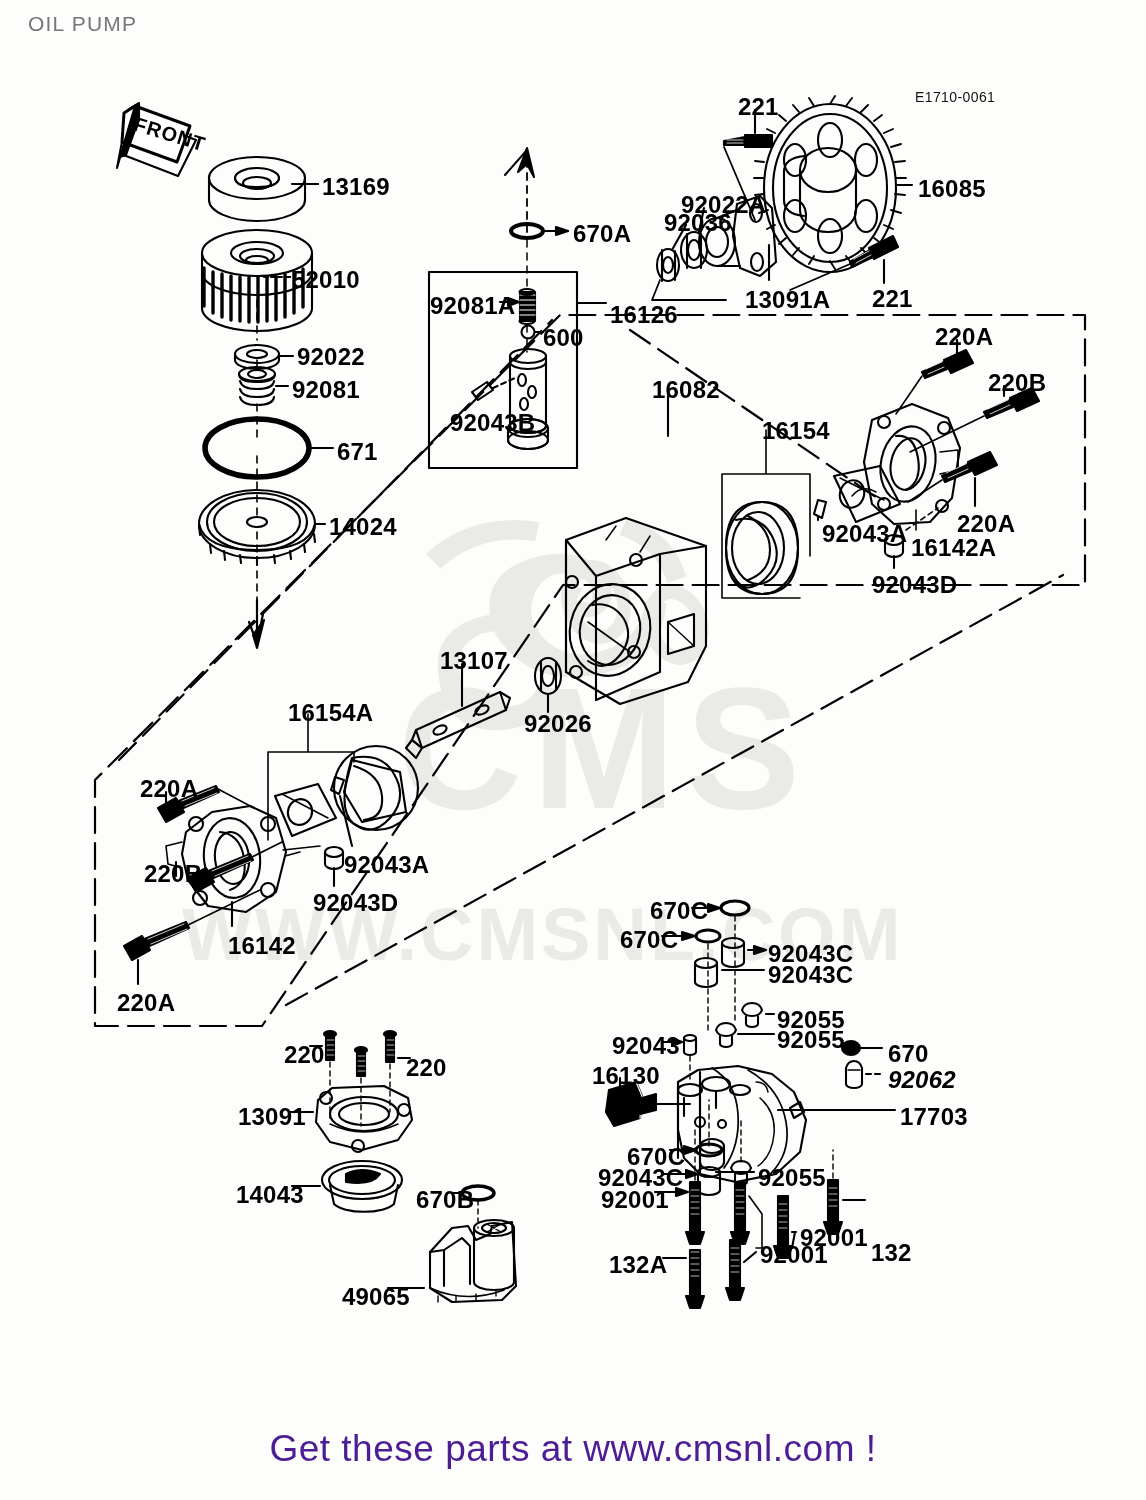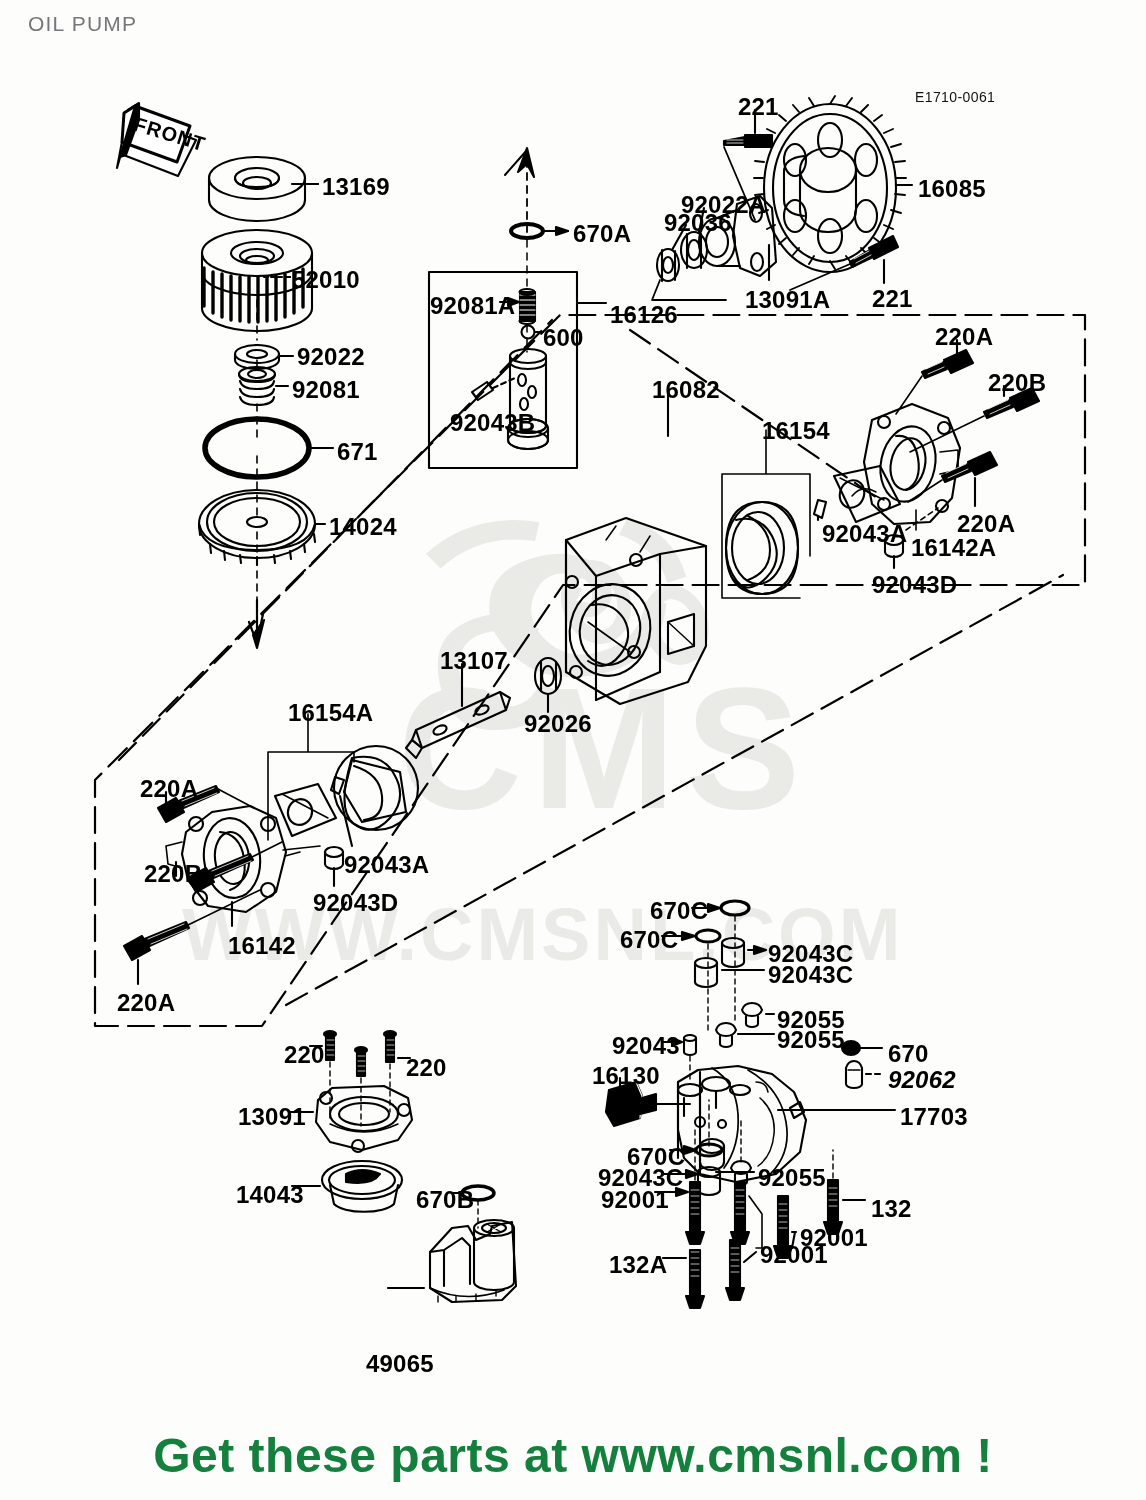--- a/index.html
+++ b/index.html
@@ -17,21 +17,21 @@
 
   
   .code{
     position:absolute;left:915px;top:89px;
     font-size:14px;color:#111;letter-spacing:.4px;
   }
 
   
   .footer{
     position:absolute;left:0;right:0;top:1428px;text-align:center;
-    font-size:48px;color:#15803d;font-weight:700;letter-spacing:.5px;
+    font-size:37px;color:#4c1d95;font-weight:400;letter-spacing:.5px;
     font-family:"Liberation Sans", sans-serif;
   }
 
   
   .lbl{
     position:absolute;font-size:24px;font-weight:700;color:#000;
     white-space:nowrap;letter-spacing:.2px;line-height:1;
     font-family:"Liberation Sans", sans-serif;
   }
 
@@ -709,27 +709,27 @@
       <div class="lbl" style="left: 777px; top: 1028px;">92055</div>
       <div class="lbl" style="left: 612px; top: 1034px;">92043</div>
       <div class="lbl" style="left: 592px; top: 1064px;">16130</div>
       <div class="lbl" style="left: 888px; top: 1042px;">670</div>
       <div class="lbl" style="left: 888px; top: 1068px; font-style: italic;">92062</div>
       <div class="lbl" style="left: 900px; top: 1105px;">17703</div>
       <div class="lbl" style="left: 627px; top: 1145px;">670C</div>
       <div class="lbl" style="left: 598px; top: 1166px;">92043C</div>
       <div class="lbl" style="left: 758px; top: 1166px;">92055</div>
       <div class="lbl" style="left: 601px; top: 1188px;">92001</div>
-      <div class="lbl" style="left: 871px; top: 1197px; text-align: right;">132</div>
+      <div class="lbl" style="left: 871px; top: 1241px; text-align: right;">132</div>
       <div class="lbl" style="left: 800px; top: 1226px;">92001</div>
       <div class="lbl" style="left: 760px; top: 1243px;">92001</div>
       <div class="lbl" style="left: 609px; top: 1253px;">132A</div>
       <div class="lbl" style="left: 284px; top: 1043px;">220</div>
       <div class="lbl" style="left: 406px; top: 1056px;">220</div>
       <div class="lbl" style="left: 238px; top: 1105px;">13091</div>
       <div class="lbl" style="left: 236px; top: 1183px;">14043</div>
       <div class="lbl" style="left: 416px; top: 1188px;">670B</div>
-      <div class="lbl" style="left: 342px; top: 1352px; margin-left: 24px;">49065</div>
+      <div class="lbl" style="left: 342px; top: 1285px;">49065</div>
     </div>
 
   <div class="lbl" style="left:133px;top:124px;font-size:20px;transform:rotate(17deg);letter-spacing:1px;font-family:'Liberation Sans',sans-serif;">FRONT</div>
 
 </div>
 
 </body></html>

